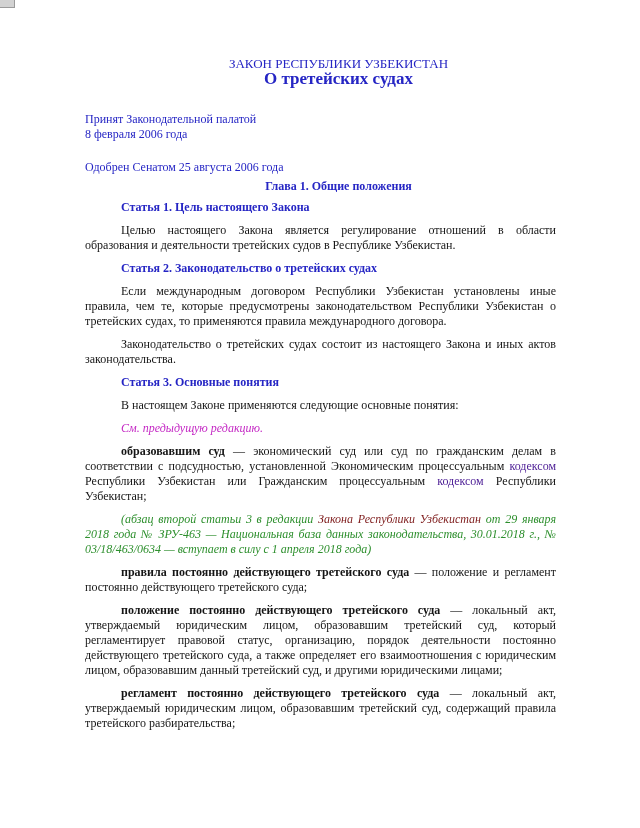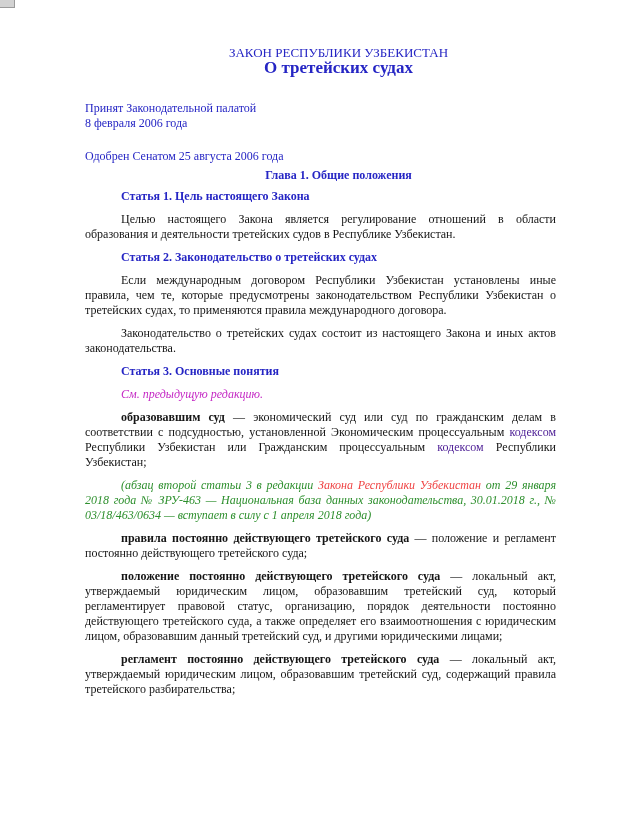--- a/index.html
+++ b/index.html
@@ -17,40 +17,40 @@
     position: absolute;
     top: 0; left: 0;
     width: 15px; height: 8px;
     background: #d2d2d2;
     border-right: 1px solid #9a9a9a;
     border-bottom: 1px solid #9a9a9a;
     box-sizing: border-box;
   }
   .doc {
     position: absolute;
-    top: 45px;
+    top: 56px;
     left: 85px;
     width: 471px;
   }
   p { margin: 0 0 8px 0; line-height: 15px; text-align: justify; }
   .indent { text-indent: 36px; }
   .center { text-align: center; }
   .left { text-align: left; }
   .blue { color: #2525c4; }
   .bold { font-weight: bold; }
   .title-line { font-size: 13px; margin-bottom: 0; }
   .subtitle-line { font-size: 17px; margin-bottom: 26px; }
   .passed { margin-bottom: 18px; }
   .approved { margin-bottom: 4px; }
   .chapter { margin-bottom: 6px; }
   .heading { margin-top: 5px; margin-bottom: 8px; }
   .magenta-link { color: #c428c4; font-style: italic; text-decoration: none; cursor: pointer; }
   .green-link { color: #4c1d95; text-decoration: none; cursor: pointer; }
   .note { color: #2d8f2d; font-style: italic; margin-top: 2px; }
-  .note-link { color: #ef4444; font-style: italic; text-decoration: none; cursor: pointer; }
+  .note-link { color: #7f1d1d; font-style: italic; text-decoration: none; cursor: pointer; }
 </style>
 </head>
 <body>
 
 <div class="page">
   <div class="corner"></div>
 
   <div class="doc">
 
     <p class="center blue indent title-line">ЗАКОН РЕСПУБЛИКИ УЗБЕКИСТАН</p>
@@ -71,20 +71,21 @@
     <p class="indent">Целью настоящего Закона является регулирование отношений в области образования и деятельности третейских судов в Республике Узбекистан.</p>
 
     <p class="blue bold indent heading">Статья 2. Законодательство о третейских судах</p>
 
     <p class="indent">Если международным договором Республики Узбекистан установлены иные правила, чем те, которые предусмотрены законодательством Республики Узбекистан о третейских судах, то применяются правила международного договора.</p>
 
     <p class="indent">Законодательство о третейских судах состоит из настоящего Закона и иных актов законодательства.</p>
 
     <p class="blue bold indent heading">Статья 3. Основные понятия</p>
 
+    <p class="indent">В настоящем Законе применяются следующие основные понятия:</p>
 
     <p class="indent">
       <a class="magenta-link">См. предыдущую редакцию.</a>
     </p>
 
     <p class="indent">
       <b>образовавшим суд</b><span> — экономический суд или суд по гражданским делам в соответствии с подсудностью, установленной Экономическим процессуальным </span><a class="green-link">кодексом</a><span> Республики Узбекистан или Гражданским процессуальным </span><a class="green-link">кодексом</a><span> Республики Узбекистан;</span>
     </p>
 
     <p class="indent note">

